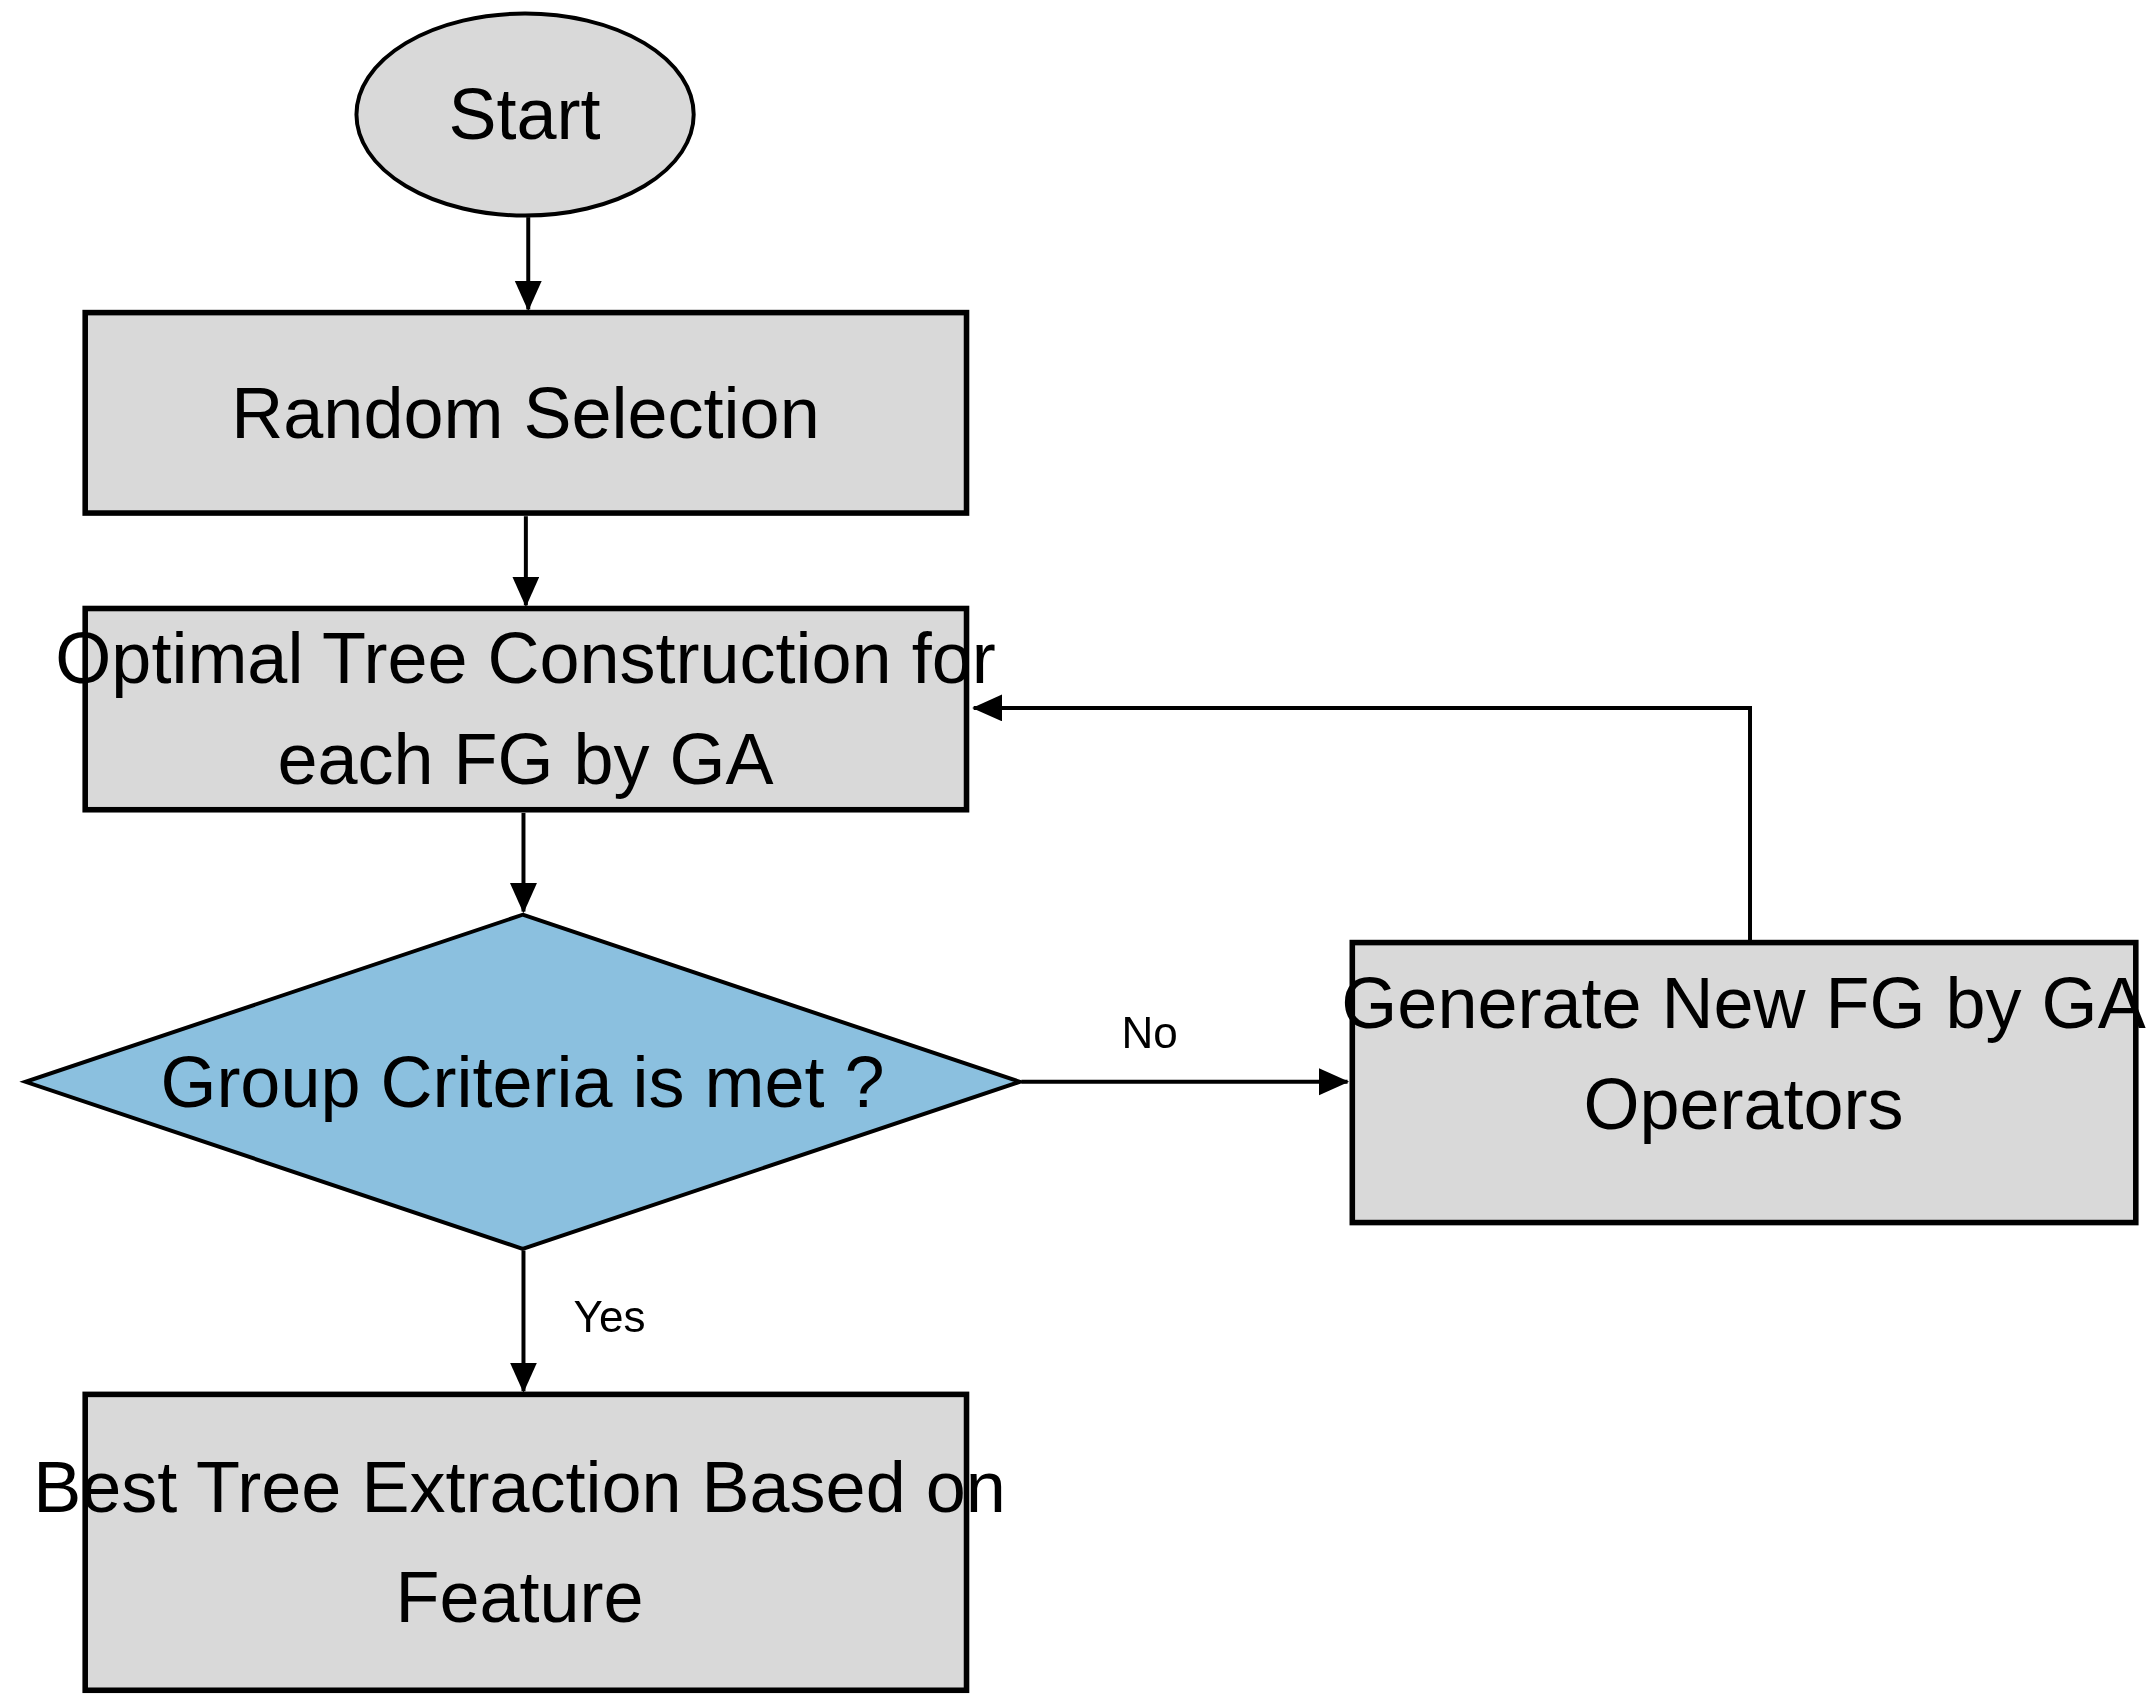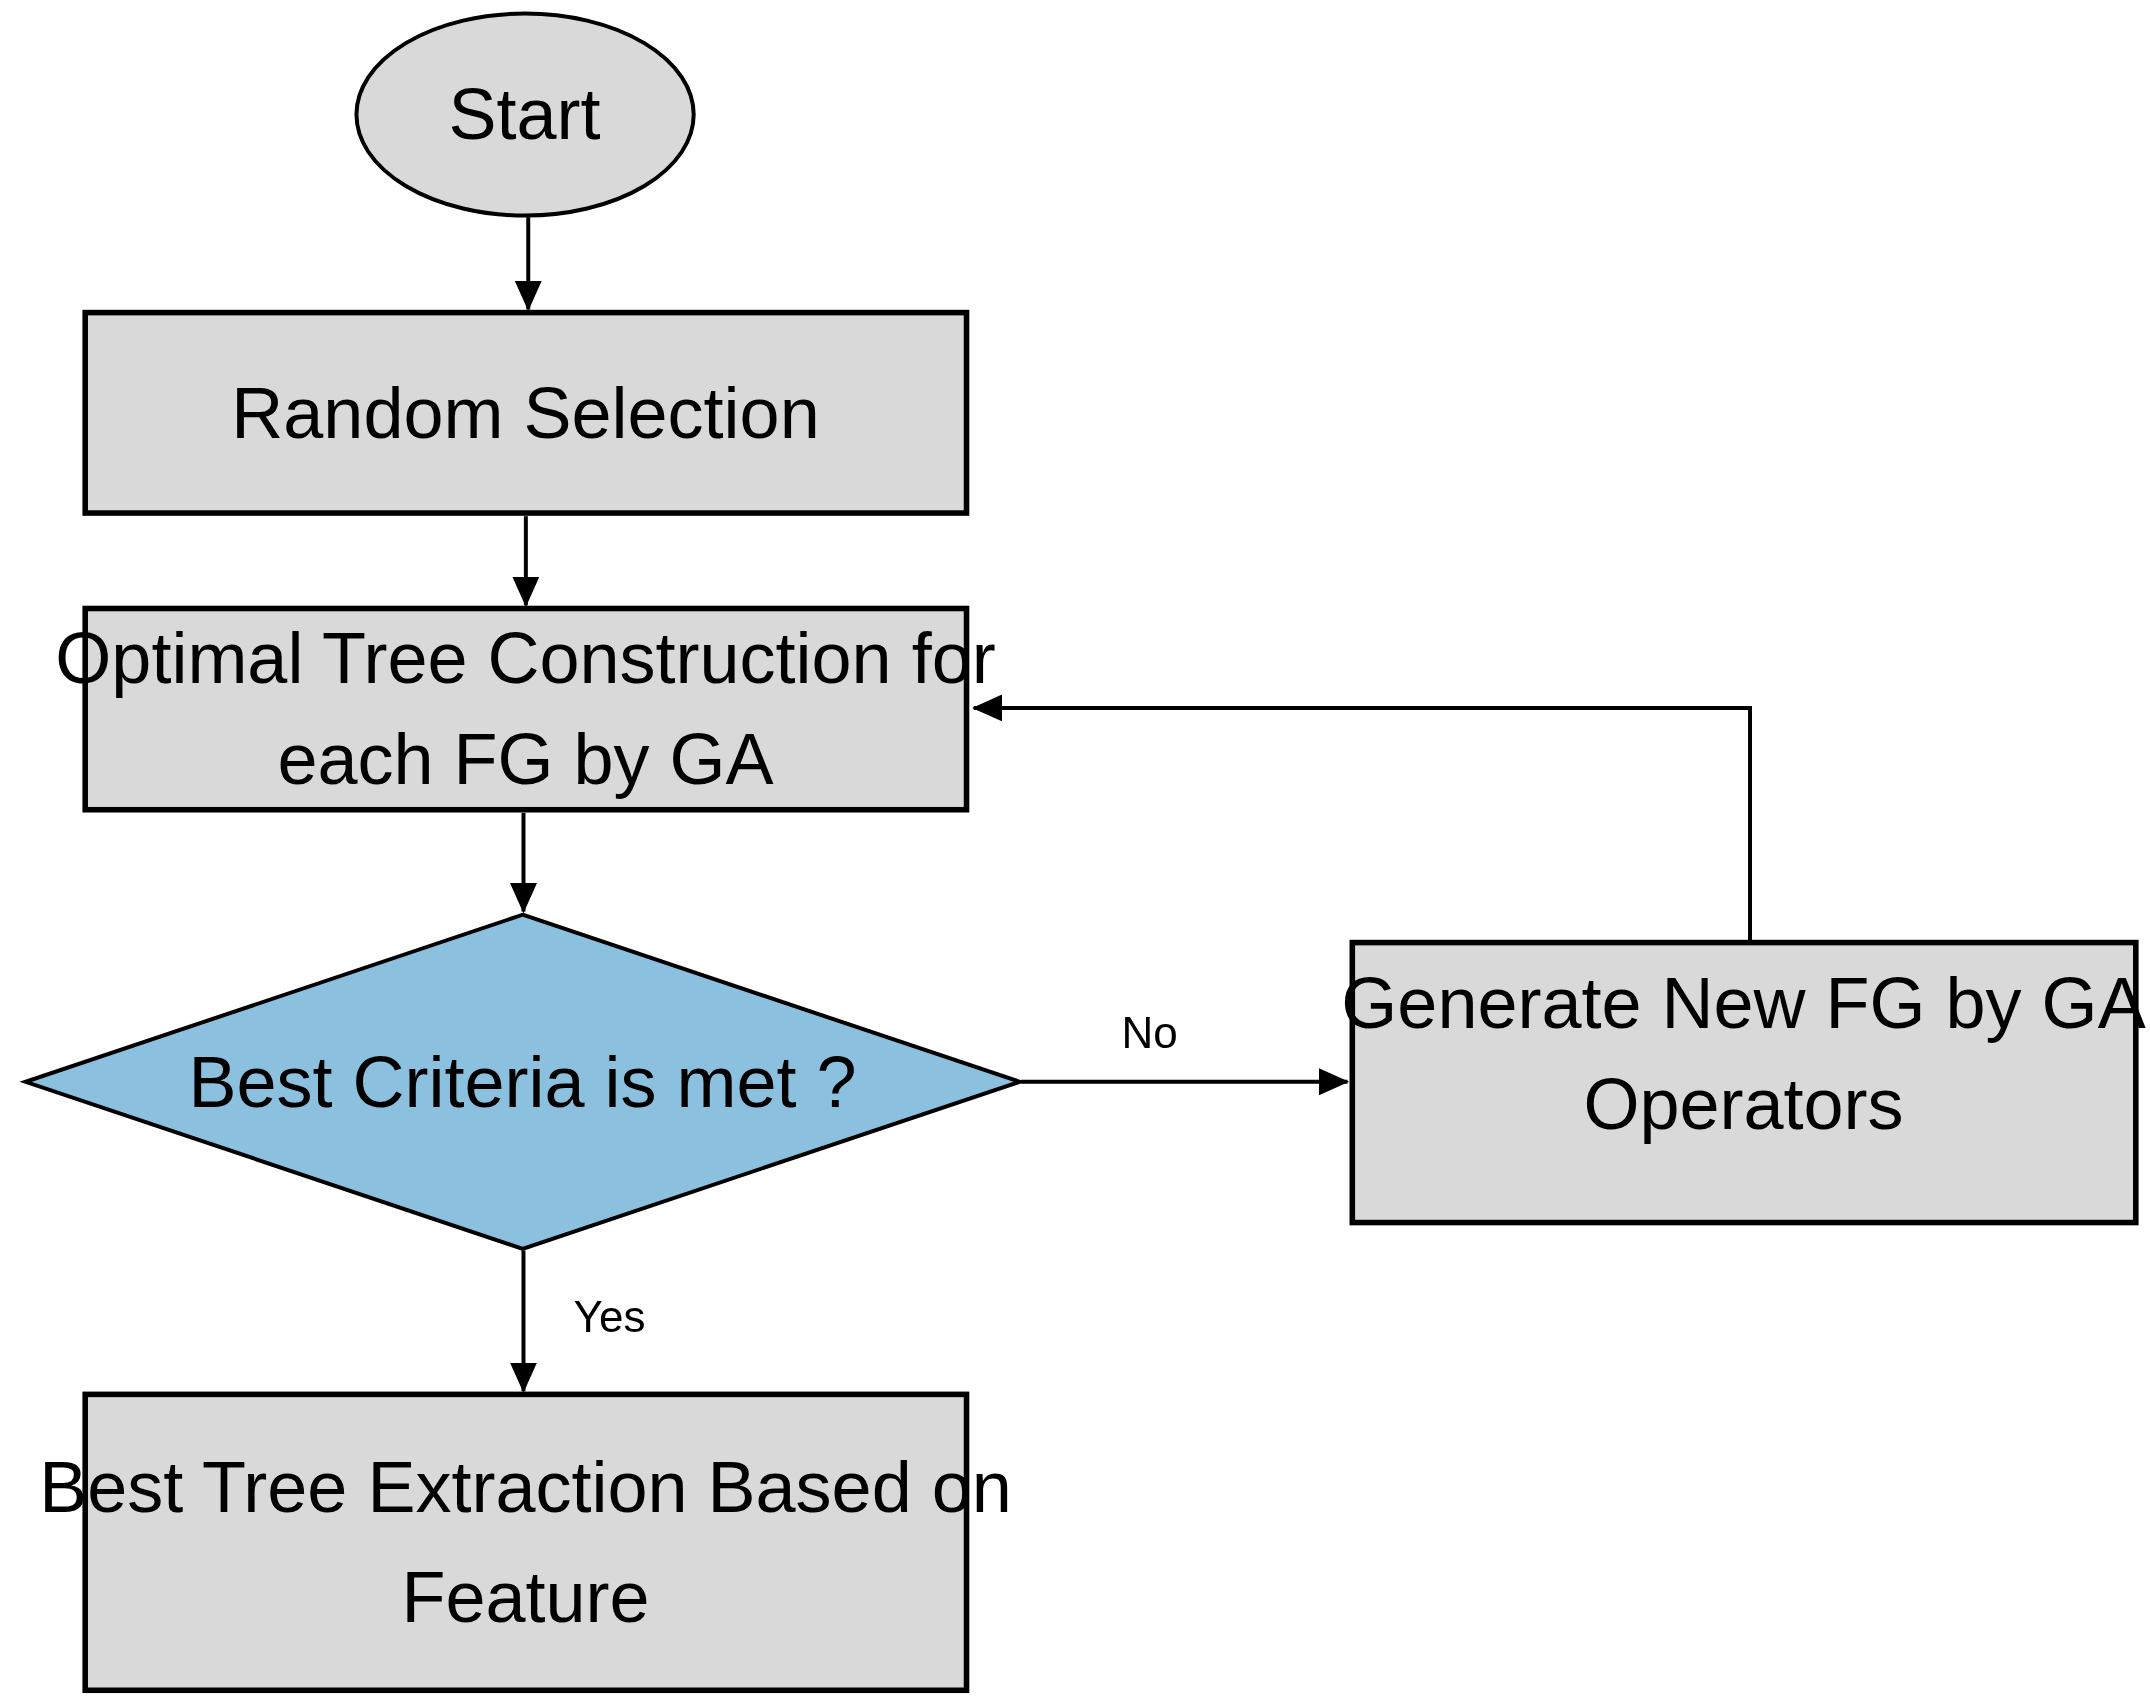--- a/index.html
+++ b/index.html
@@ -87,29 +87,29 @@
   <div class="node-label" style="left:85px; top:313px; width:881px; height:200px;">
     <span class="line">Random Selection</span>
   </div>
 
   <div class="node-label" style="left:85px; top:608px; width:881px; height:201px;">
     <span class="line">Optimal Tree Construction for</span>
     <span class="line">each FG by GA</span>
   </div>
 
   <div class="node-label" style="left:25.5px; top:915px; width:994px; height:334px;">
-    <span class="line">Best Criteria is met ?</span>
+    <span class="line">Group Criteria is met ?</span>
   </div>
 
   <div class="node-label" style="left:1352px; top:914px; width:783px; height:280px;">
     <span class="line">Generate New FG by GA</span>
     <span class="line">Operators</span>
   </div>
 
-  <div class="node-label" style="left:85px; top:1394px; width:881px; height:296px;gap:9px;">
+  <div class="node-label" style="left:79px; top:1394px; width:881px; height:296px;gap:9px;">
     <span class="line">Best Tree Extraction Based on</span>
     <span class="line">Feature</span>
   </div>
 
   <div class="edge-label" style="left:1070px; top:989px; width:159px; height:87px;">No</div>
 
   <div class="edge-label" style="left:530px; top:1273px; width:159px; height:87px;">Yes</div>
 
 </div>
 

